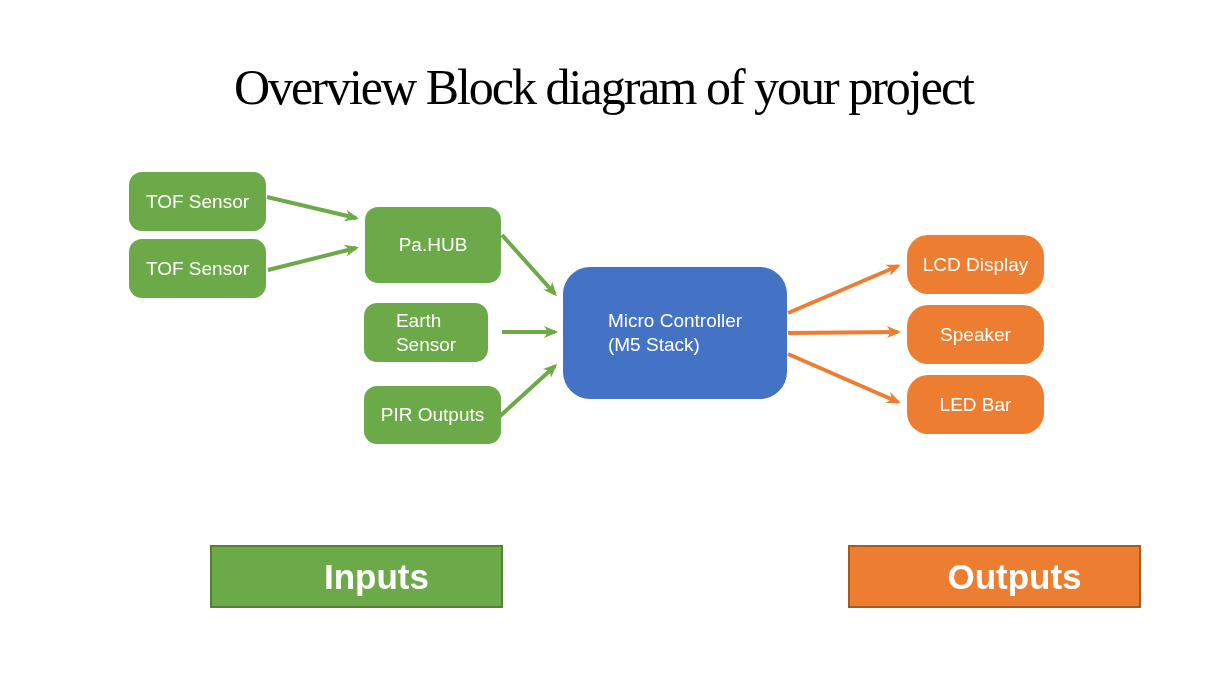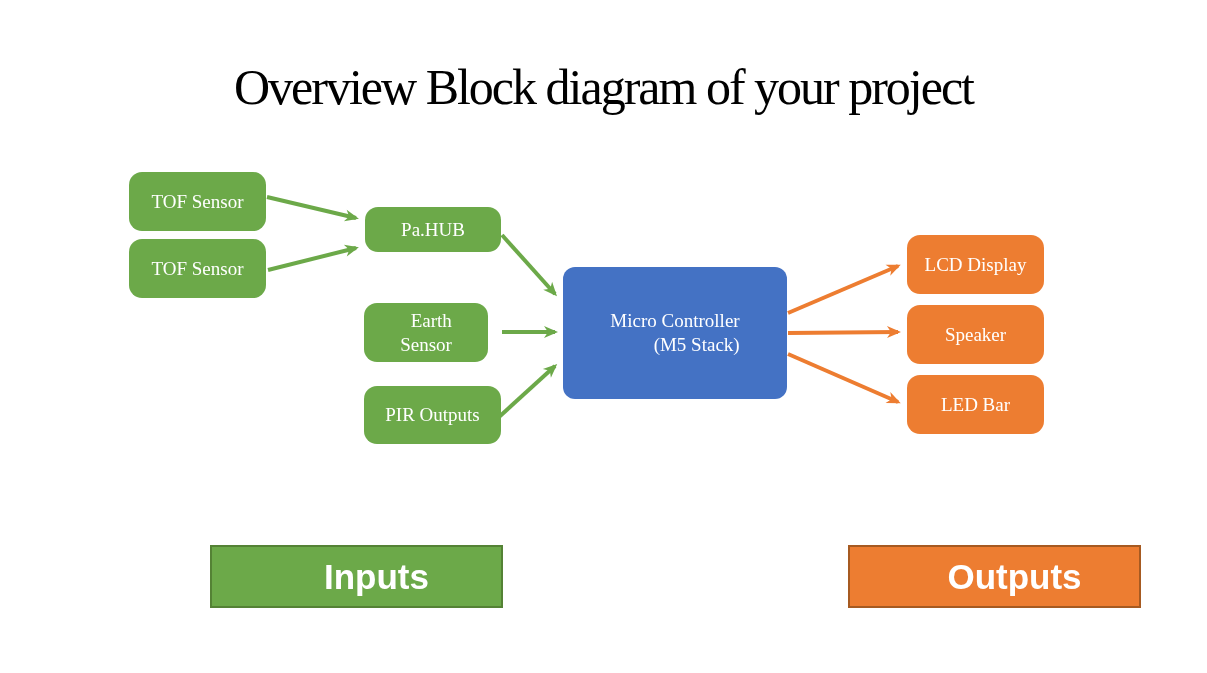--- a/index.html
+++ b/index.html
@@ -35,31 +35,31 @@
   }
   .arrow-green { stroke: var(--green, #6CA949); stroke-width: 4; }
   .arrow-orange { stroke: var(--orange, #ED7D31); stroke-width: 4; }
   #ah-green path { fill: var(--green, #6CA949); }
   #ah-orange path { fill: var(--orange, #ED7D31); }
   .node {
     position: absolute;
     display: flex;
     align-items: center;
     justify-content: center;
-    text-align: right;
+    text-align: left;
     color: var(--white, #ffffff);
     font-size: 19px;
     line-height: 1.25;
     border-radius: 13px;
     white-space: pre-line;
-    font-family: Liberation Serif, serif;
+    font-family: Liberation Sans, sans-serif;
   }
   .node.green { background: var(--green, #6CA949); }
-  .node.blue { background: var(--blue, #4472C4); border-radius: 12px; }
-  .node.orange { background: var(--orange, #ED7D31); }
+  .node.blue { background: var(--blue, #4472C4); border-radius: 27px; }
+  .node.orange { background: var(--orange, #ED7D31); border-radius: 21px; }
   .legend {
     position: absolute;
     display: flex;
     align-items: center;
     justify-content: center;
     color: var(--white, #ffffff);
     font-size: 35px;
     font-weight: bold;
     font-family: "Liberation Sans", sans-serif;
     padding-left: 40px;
@@ -101,21 +101,21 @@
   </svg>
 
   <div class="node green" style="left:129px; top:172px; width:137px; height:59px">
     <span>TOF Sensor</span>
   </div>
 
   <div class="node green" style="left:129px; top:239px; width:137px; height:59px">
     <span>TOF Sensor</span>
   </div>
 
-  <div class="node green" style="left:365px; top:207px; width:136px; height:45px">
+  <div class="node green" style="left:365px; top:207px; width:136px; height:76px">
     <span>Pa.HUB</span>
   </div>
 
   <div class="node green" style="left:364px; top:303px; width:124px; height:59px">
     <span>Earth
 Sensor</span>
   </div>
 
   <div class="node green" style="left:364px; top:386px; width:137px; height:58px">
     <span>PIR Outputs</span>

